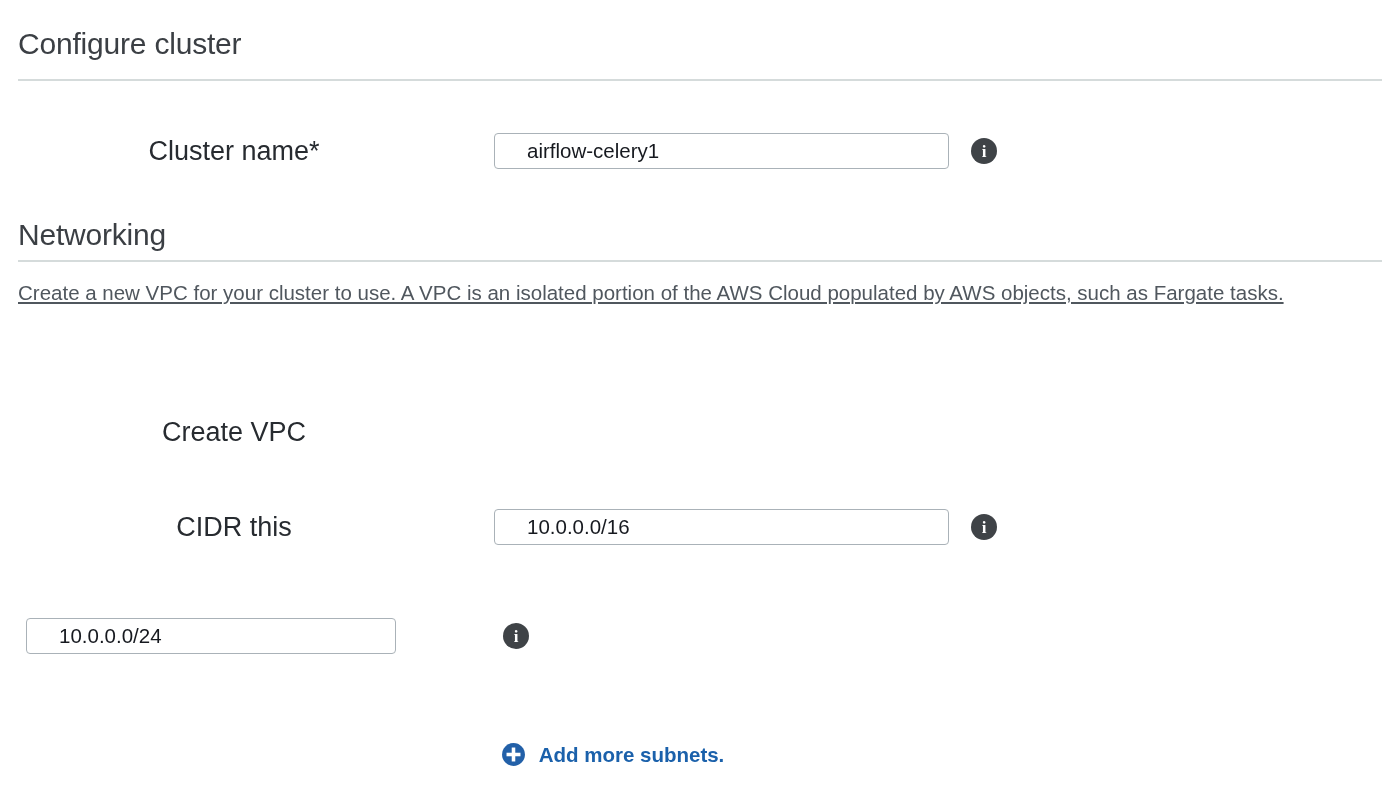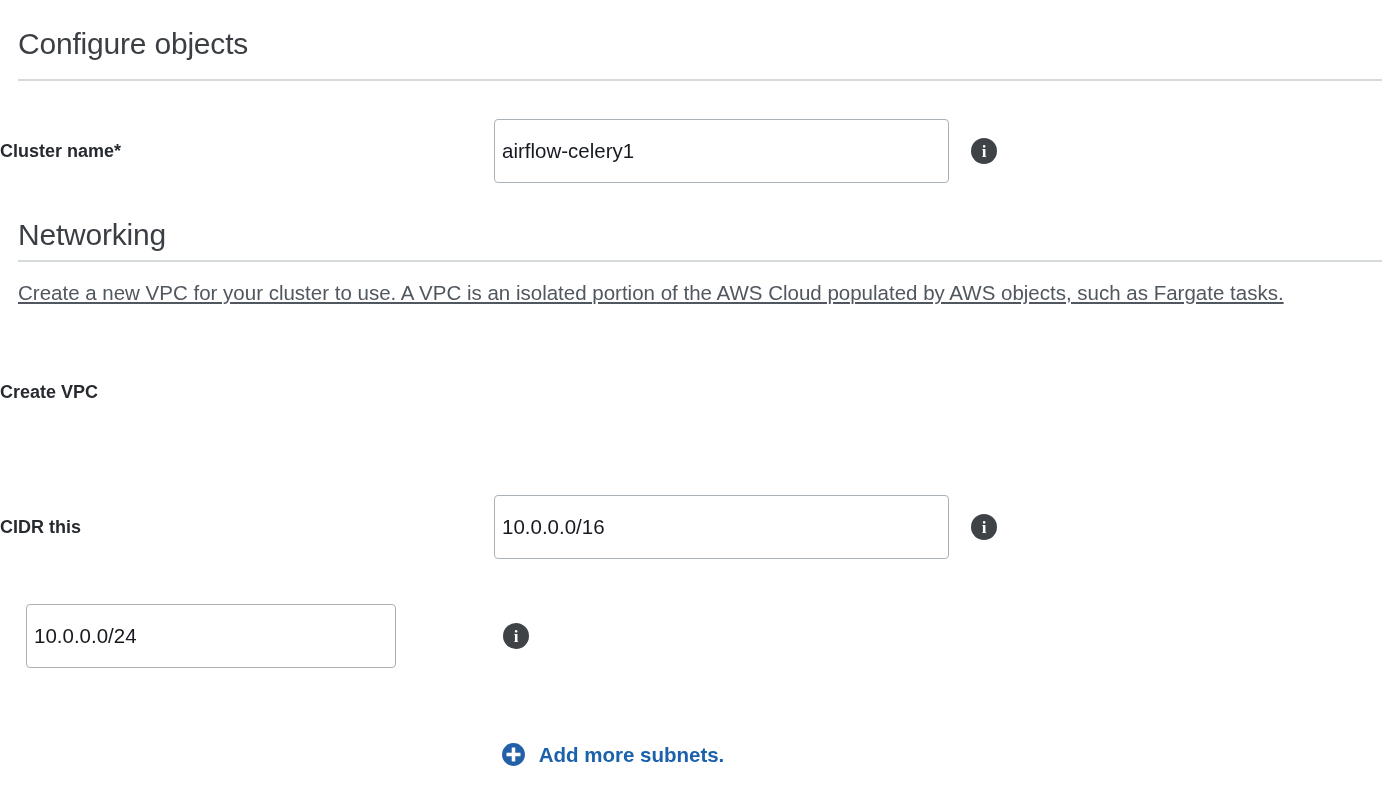--- a/index.html
+++ b/index.html
@@ -56,51 +56,51 @@
   
   .form-row {
     position: absolute;
     left: 0;
     width: 1400px;
     height: 52px;
     display: flex;
     align-items: center;
   }
   #row-cluster-name { top: 125px; }
-  #row-create-vpc   { top: 366px; }
+  #row-create-vpc   { top: 406px; }
   #row-cidr-block   { top: 501px; }
   #row-subnet-1     { top: 610px; }
 
   .field-label {
     width: 468px;
-    text-align: left;
+    text-align: center;
     padding-right: 0;
-    font-size: 18px;
-    font-weight: bold;
+    font-size: 27px;
+    font-weight: normal;
     color: #272b30;
     white-space: nowrap;
     flex: 0 0 auto;
   }
 
   .field-control {
     margin-left: 26px;
     display: flex;
     align-items: center;
     flex: 0 0 auto;
   }
 
   .text-input {
-    height: 64px;
+    height: 36px;
     border: 1px solid #aab2b8;
     border-radius: 4px;
     background: #ffffff;
     font-family: "Liberation Sans", sans-serif;
     font-size: 20.5px;
     color: #16191f;
-    padding: 0 7px;
+    padding: 0 32px;
     outline: none;
   }
   .text-input.w-cluster { width: 455px; }
   .text-input.w-cidr    { width: 455px; }
   .text-input.w-subnet  { width: 370px; }
 
   
   .info-icon {
     width: 26px;
     height: 26px;
@@ -168,21 +168,21 @@
     margin-left: 13px;
     font-size: 20.5px;
     font-weight: bold;
     color: #1b61ab;
     white-space: nowrap;
   }
 </style>
 </head>
 <body>
 
-<div class="section-title" id="title-configure">Configure objects</div>
+<div class="section-title" id="title-configure">Configure cluster</div>
 
 <div class="divider" id="divider-1"></div>
 
 <div class="form-row" id="row-cluster-name">
   <div class="field-label">Cluster name*</div>
   <div class="field-control">
     <input class="text-input w-cluster" type="text" value="airflow-celery1" style="">
     <span class="info-icon info-gap-cluster">i</span>
   </div>
 </div>

